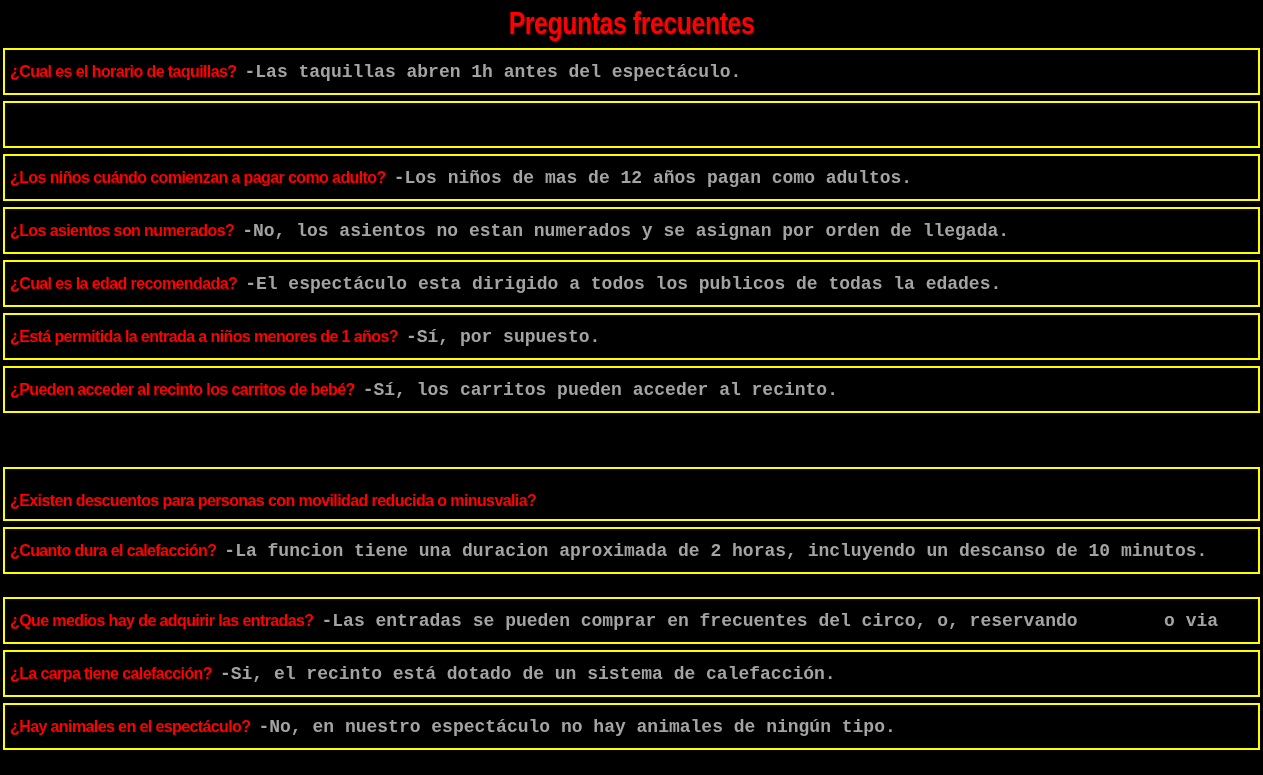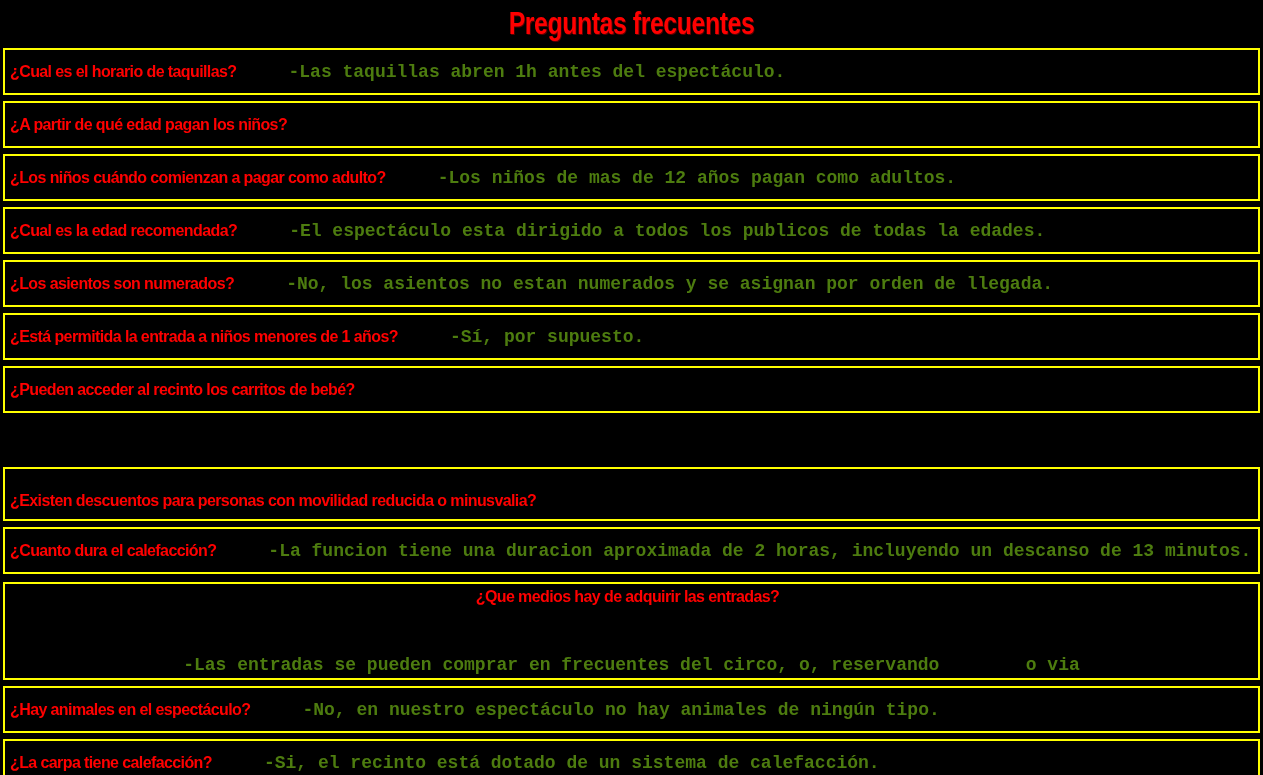--- a/index.html
+++ b/index.html
@@ -29,44 +29,43 @@
   }
   .faq-row {
     box-sizing: border-box;
     border: 2px solid #ffff00;
     margin: 0 0 6px 0;
     min-height: 47px;
     display: flex;
     align-items: center;
     padding: 1px 5px;
     background: #000000;
-    gap: 44px;
   }
   .faq-row.multiline {
     align-items: flex-end;
     padding-top: 20px;
     padding-bottom: 6px;
   }
   .mt-xl { margin-top: 54px; }
-  .mt-md { margin-top: 8px; flex-direction: column; }
+  .mt-md { margin-top: 23px; }
   .mt-sm { margin-top: 3px; }
   .mt-xs { margin-top: 1px; }
   .question {
     color: #ff0000;
     font-family: "Liberation Sans", sans-serif;
     font-stretch: condensed;
     font-weight: bold;
     font-size: 16px;
     letter-spacing: -0.6px;
     flex-shrink: 0;
     margin-right: 8px;
     line-height: 24px;
   }
   .answer {
-    color: #4d7c0f;
+    color: #a3a3a3;
     font-family: "Liberation Mono", "DejaVu Sans Mono", monospace;
     font-weight: bold;
     font-size: 18px;
     line-height: 24px;
     letter-spacing: 0;
     white-space: pre-wrap;
   }
 </style>
 </head>
 <body>
@@ -75,65 +74,65 @@
   <h1 class="page-title">Preguntas frecuentes</h1>
 
   <div class="faq-list">
 
     <div class="faq-row">
       <span class="question">¿Cual es el horario de taquillas?</span>
       <span class="answer">-Las taquillas abren 1h antes del espectáculo.</span>
     </div>
 
     <div class="faq-row">
-      <span class="question">¿A partir de qué edad pagan los niños?</span>
     </div>
 
     <div class="faq-row">
       <span class="question">¿Los niños cuándo comienzan a pagar como adulto?</span>
       <span class="answer">-Los niños de mas de 12 años pagan como adultos.</span>
     </div>
 
     <div class="faq-row">
-      <span class="question">¿Cual es la edad recomendada?</span>
-      <span class="answer">-El espectáculo esta dirigido a todos los publicos de todas la edades.</span>
+      <span class="question">¿Los asientos son numerados?</span>
+      <span class="answer">-No, los asientos no estan numerados y se asignan por orden de llegada.</span>
     </div>
 
     <div class="faq-row">
-      <span class="question">¿Los asientos son numerados?</span>
-      <span class="answer">-No, los asientos no estan numerados y se asignan por orden de llegada.</span>
+      <span class="question">¿Cual es la edad recomendada?</span>
+      <span class="answer">-El espectáculo esta dirigido a todos los publicos de todas la edades.</span>
     </div>
 
     <div class="faq-row">
       <span class="question">¿Está permitida la entrada a niños menores de 1 años?</span>
       <span class="answer">-Sí, por supuesto.</span>
     </div>
 
     <div class="faq-row">
       <span class="question">¿Pueden acceder al recinto los carritos de bebé?</span>
+      <span class="answer">-Sí, los carritos pueden acceder al recinto.</span>
     </div>
 
     <div class="faq-row multiline mt-xl">
       <span class="question">¿Existen descuentos para personas con movilidad reducida o minusvalia?</span>
     </div>
 
     <div class="faq-row">
       <span class="question">¿Cuanto dura el calefacción?</span>
-      <span class="answer">-La funcion tiene una duracion aproximada de 2 horas, incluyendo un descanso de 13 minutos.</span>
+      <span class="answer">-La funcion tiene una duracion aproximada de 2 horas, incluyendo un descanso de 10 minutos.</span>
     </div>
 
     <div class="faq-row mt-md">
       <span class="question">¿Que medios hay de adquirir las entradas?</span>
       <span class="answer">-Las entradas se pueden comprar en frecuentes del circo, o, reservando        o via</span>
     </div>
 
+    <div class="faq-row mt-sm">
+      <span class="question">¿La carpa tiene calefacción?</span>
+      <span class="answer">-Si, el recinto está dotado de un sistema de calefacción.</span>
+    </div>
+
     <div class="faq-row mt-xs">
       <span class="question">¿Hay animales en el espectáculo?</span>
       <span class="answer">-No, en nuestro espectáculo no hay animales de ningún tipo.</span>
-    </div>
-
-    <div class="faq-row mt-sm">
-      <span class="question">¿La carpa tiene calefacción?</span>
-      <span class="answer">-Si, el recinto está dotado de un sistema de calefacción.</span>
     </div>
 
   </div>
 </div>
 
 </body></html>

